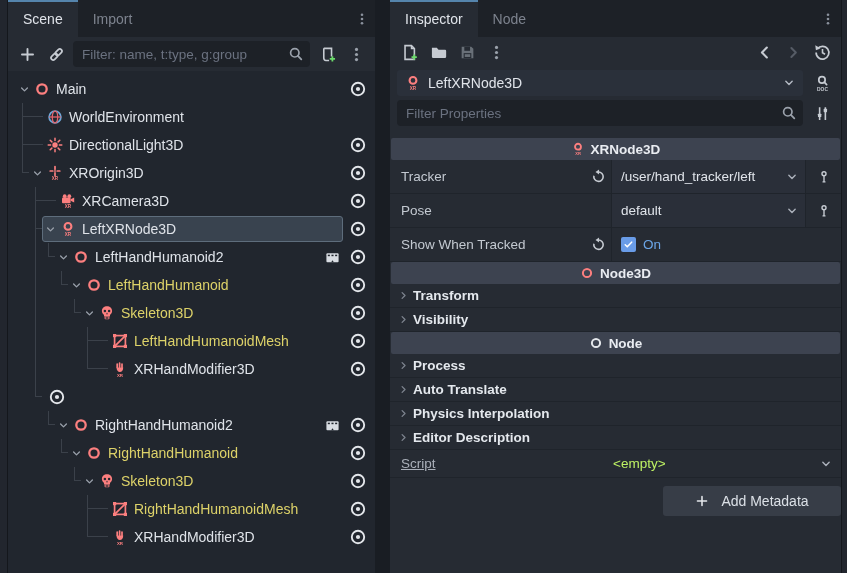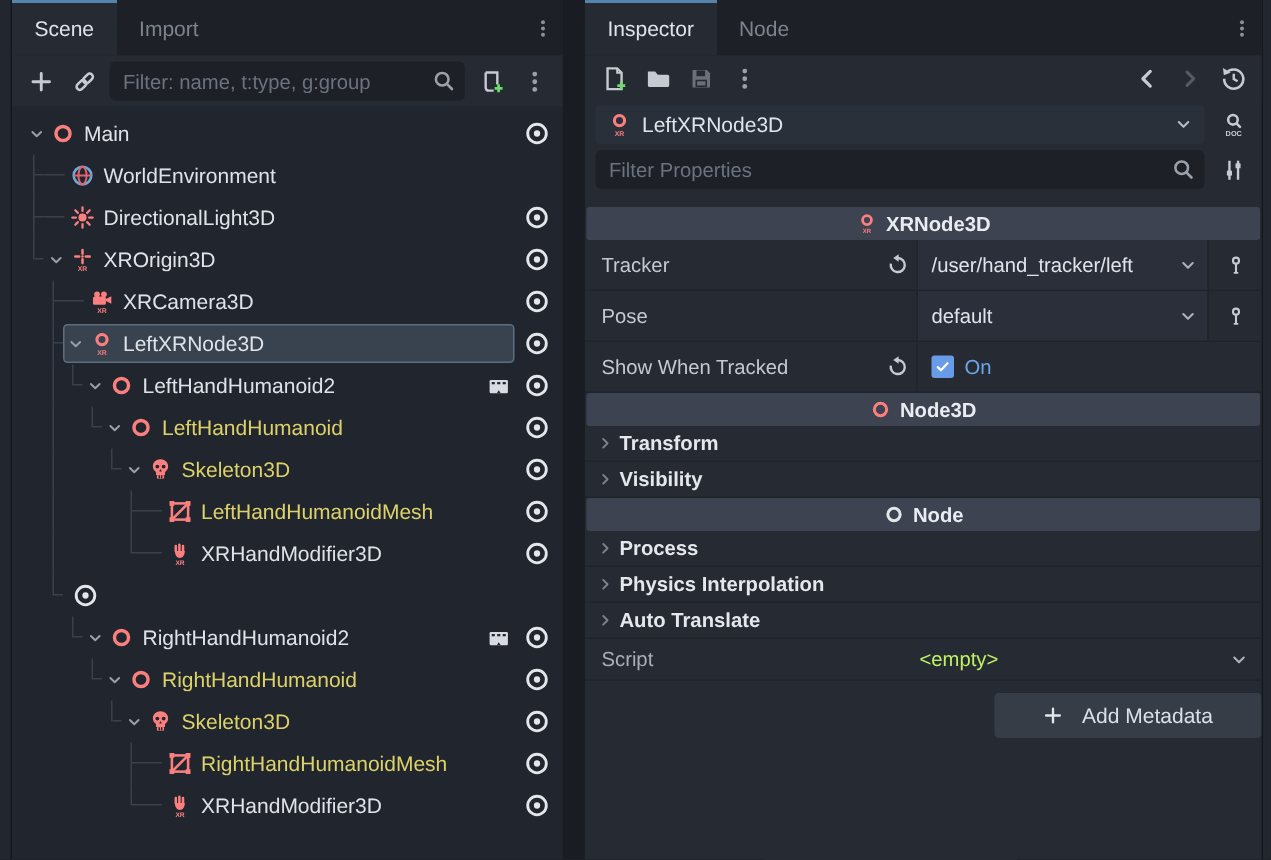--- a/index.html
+++ b/index.html
@@ -77,21 +77,21 @@
   .pvalue .chev { width:12px; height:12px; color:#aab0ba; flex:none; }
   .pkey { width:36px; border-left:1px solid #1f242b; background:#262b33; display:flex; align-items:center; justify-content:center; color:#c6cbd2; flex:none; }
   .pkey svg { width:14px; height:14px; }
   .pvalue.plain { background:transparent; }
   .cb { width:15px; height:15px; background:#699ce8; border-radius:2px; display:flex; align-items:center; justify-content:center; flex:none; }
   .cb svg { width:11px; height:11px; }
   .ontext { color:#6ba6e8; }
   .grp { height:24px; display:flex; align-items:center; gap:4px; padding-left:8px; border-bottom:1px solid #1f242b; color:#e4e8ed; font-weight:bold; }
   .grp svg { width:11px; height:11px; color:#7d838e; flex:none; }
   .scriptrow { height:28px; display:flex; align-items:center; border-bottom:1px solid #1f242b; padding:0 9px 0 11px; }
-  .scriptrow .slabel { width:212px; color:#a9afb9; flex:none; }
+  .scriptrow .slabel { width:212px; color:#a9afb9; flex:none;text-decoration:underline; }
   .scriptrow .svalue { flex:1; text-align:left; color:#bef264; }
   .scriptrow .chev { width:12px; height:12px; color:#aab0ba; flex:none; }
   .addwrap { display:flex; justify-content:flex-end; padding-top:8px; }
   .addmeta { height:30px; min-width:178px; background:#373d47; border:none; border-radius:3px; color:#dbe0e6; font-size:14px; font-family:"Liberation Sans",sans-serif; display:flex; align-items:center; justify-content:center; gap:12px; }
   .addmeta svg { width:14px; height:14px; color:#e3e6ea; }
 </style>
 </head>
 <body>
 
 <svg width="0" height="0" style="position:absolute">
@@ -799,27 +799,33 @@
     <div class="grp">
         <svg viewBox="0 0 16 16">
           <use href="#i-chev-r"></use>
         </svg>
         <span>Process</span>
       </div>
     <div class="grp">
         <svg viewBox="0 0 16 16">
           <use href="#i-chev-r"></use>
         </svg>
+        <span>Auto Translate</span>
+      </div>
+    <div class="grp">
+        <svg viewBox="0 0 16 16">
+          <use href="#i-chev-r"></use>
+        </svg>
         <span>Physics Interpolation</span>
       </div>
     <div class="grp">
         <svg viewBox="0 0 16 16">
           <use href="#i-chev-r"></use>
         </svg>
-        <span>Auto Translate</span>
+        <span>Editor Description</span>
       </div>
 
     <div class="scriptrow">
       <span class="slabel">Script</span>
       <span class="svalue">&lt;empty&gt;</span>
       <svg class="chev" viewBox="0 0 16 16">
           <use href="#i-chev-d"></use>
         </svg>
     </div>
 

